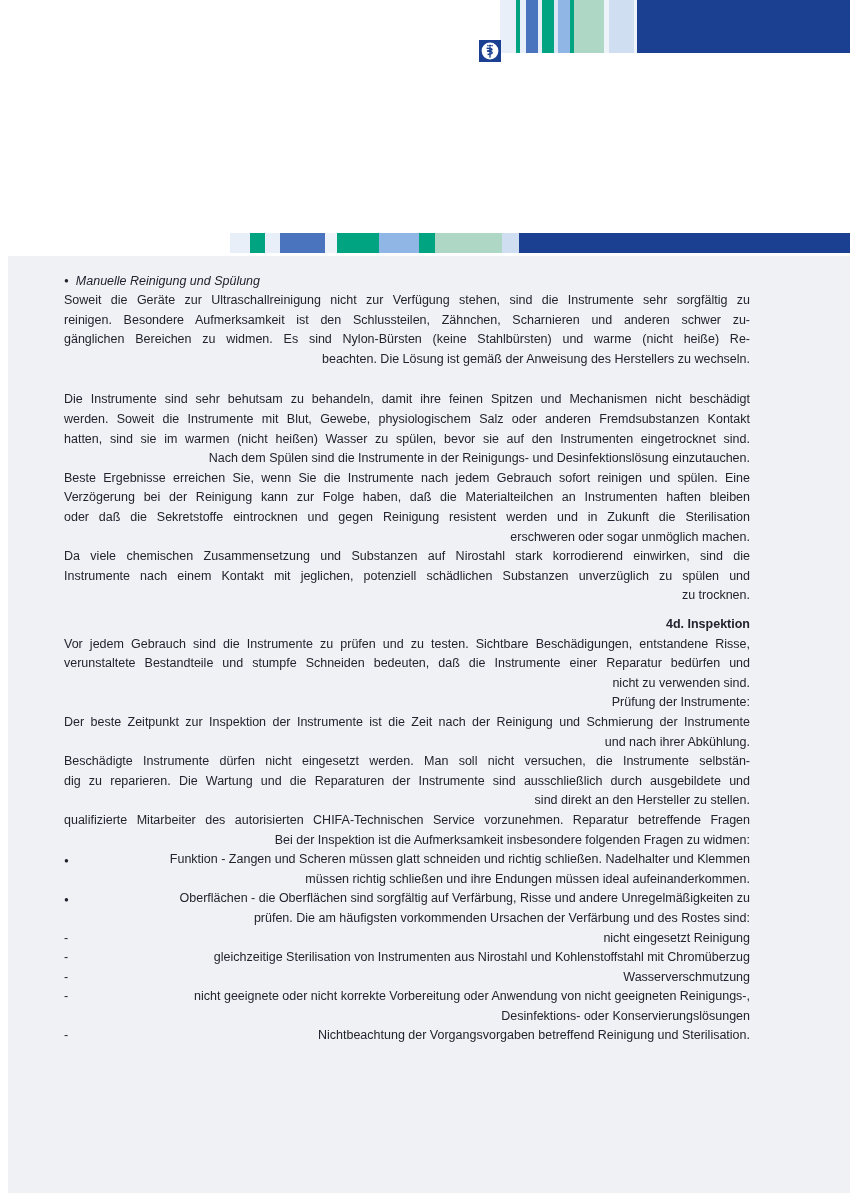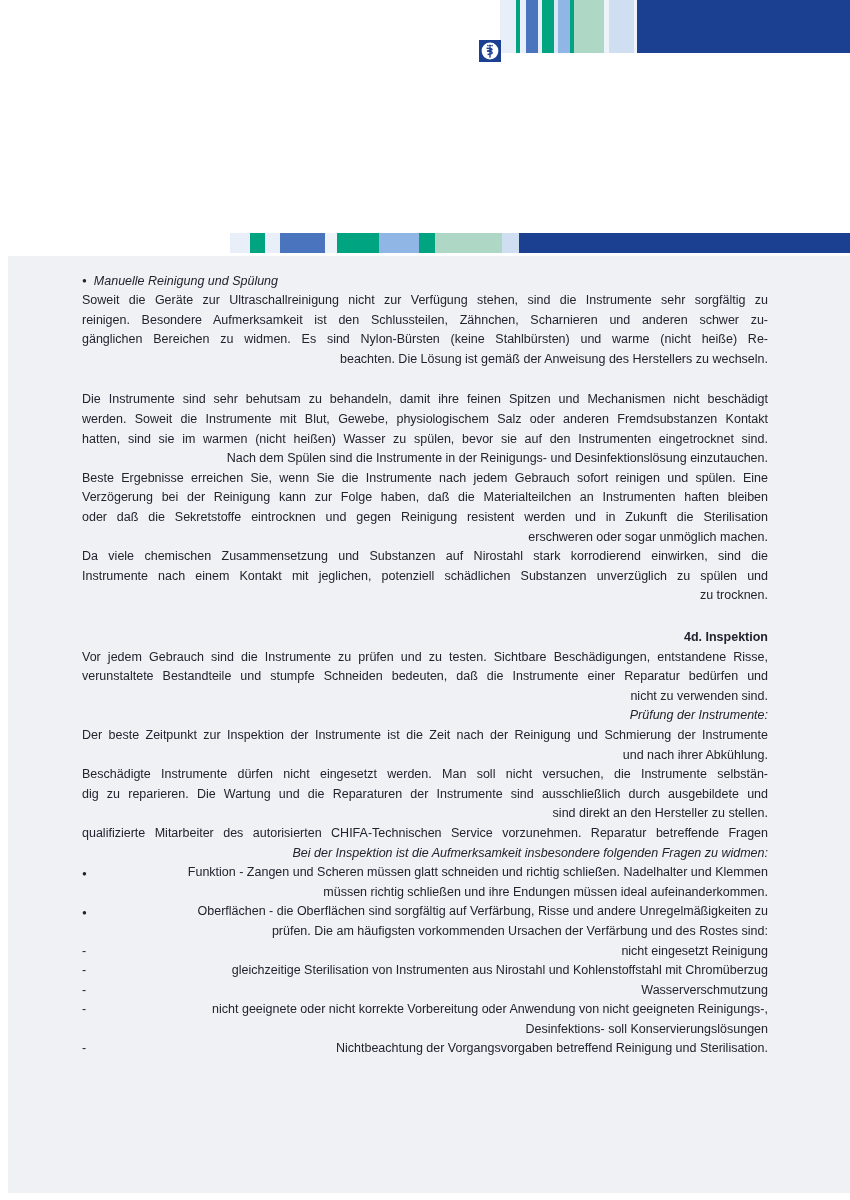--- a/index.html
+++ b/index.html
@@ -11,26 +11,26 @@
   .content-area {
     position:absolute; left:8px; top:256px; width:842px; height:937px;
     background:#f0f1f4;
   }
   .band { position:absolute; display:flex; }
   .band-top { left:500px; top:0; width:350px; height:53px; }
   .band-mid { left:230px; top:233px; width:620px; height:20px; }
   .band span { display:block; height:100%; }
   .logo { position:absolute; left:479px; top:40px; width:22px; height:22px; }
   .doc {
-    position:absolute; left:82px; top:271px; width:686px;
+    position:absolute; left:64px; top:271px; width:686px;
     font-size:12.5px; line-height:19.6px; color:#23232f;
   }
   .blk { }
   .blk.h { font-weight:bold; }
-  .blk.i { font-style:italic; }
+  .blk.i { }
   .blk.ih { font-style:italic; }
   .blk.ih .marker { font-style:normal; font-size:8px; margin-right:7px; vertical-align:1.5px; }
   .blk.li { position:relative; padding-left:17px; }
   .blk.li .marker { position:absolute; left:0; top:0; width:17px; }
   .blk.li .marker.mk-b { font-size:8px; top:0.5px; }
   .ln.just { text-align:justify; text-align-last:justify; text-justify:inter-word; }
   .ln.left { text-align:right; }
 </style>
 </head>
 <body>
@@ -91,21 +91,21 @@
       <div class="ln just">hatten, sind sie im warmen (nicht heißen) Wasser zu spülen, bevor sie auf den Instrumenten eingetrocknet sind.</div>
       <div class="ln left">Nach dem Spülen sind die Instrumente in der Reinigungs- und Desinfektionslösung einzutauchen.</div>
       <div class="ln just">Beste Ergebnisse erreichen Sie, wenn Sie die Instrumente nach jedem Gebrauch sofort reinigen und spülen. Eine</div>
       <div class="ln just">Verzögerung bei der Reinigung kann zur Folge haben, daß  die Materialteilchen an Instrumenten haften bleiben</div>
       <div class="ln just">oder daß die Sekretstoffe eintrocknen und gegen Reinigung resistent werden und in Zukunft die Sterilisation</div>
       <div class="ln left">erschweren oder sogar unmöglich machen.</div>
       <div class="ln just">Da viele chemischen  Zusammensetzung und Substanzen auf Nirostahl stark korrodierend einwirken, sind die</div>
       <div class="ln just">Instrumente nach einem Kontakt mit jeglichen, potenziell schädlichen Substanzen unverzüglich zu spülen und</div>
       <div class="ln left">zu trocknen.</div>
     </div>
-    <div class="blk h" style="margin-top: 22px;">
+    <div class="blk h" style="margin-top: 9px;">
       <div class="ln left">4d. Inspektion</div>
     </div>
     <div class="blk p">
       <div class="ln just">Vor jedem Gebrauch sind die Instrumente zu prüfen und zu testen. Sichtbare Beschädigungen, entstandene Risse,</div>
       <div class="ln just">verunstaltete Bestandteile und stumpfe Schneiden bedeuten, daß die Instrumente einer Reparatur bedürfen und</div>
       <div class="ln left">nicht zu verwenden sind.</div>
     </div>
     <div class="blk i">
       <div class="ln left">Prüfung der Instrumente:</div>
     </div>
@@ -140,19 +140,19 @@
       <span class="marker">-</span>
       <div class="ln left">gleichzeitige Sterilisation von Instrumenten aus Nirostahl und Kohlenstoffstahl mit Chromüberzug</div>
     </div>
     <div class="blk li">
       <span class="marker">-</span>
       <div class="ln left">Wasserverschmutzung</div>
     </div>
     <div class="blk li">
       <span class="marker">-</span>
       <div class="ln left">nicht geeignete oder nicht korrekte Vorbereitung oder Anwendung von nicht geeigneten Reinigungs-,</div>
-      <div class="ln left">Desinfektions- soll Konservierungslösungen</div>
+      <div class="ln left">Desinfektions- oder Konservierungslösungen</div>
     </div>
     <div class="blk li">
       <span class="marker">-</span>
       <div class="ln left">Nichtbeachtung der Vorgangsvorgaben betreffend Reinigung und Sterilisation.</div>
     </div>
   </div>
 
 </body></html>

